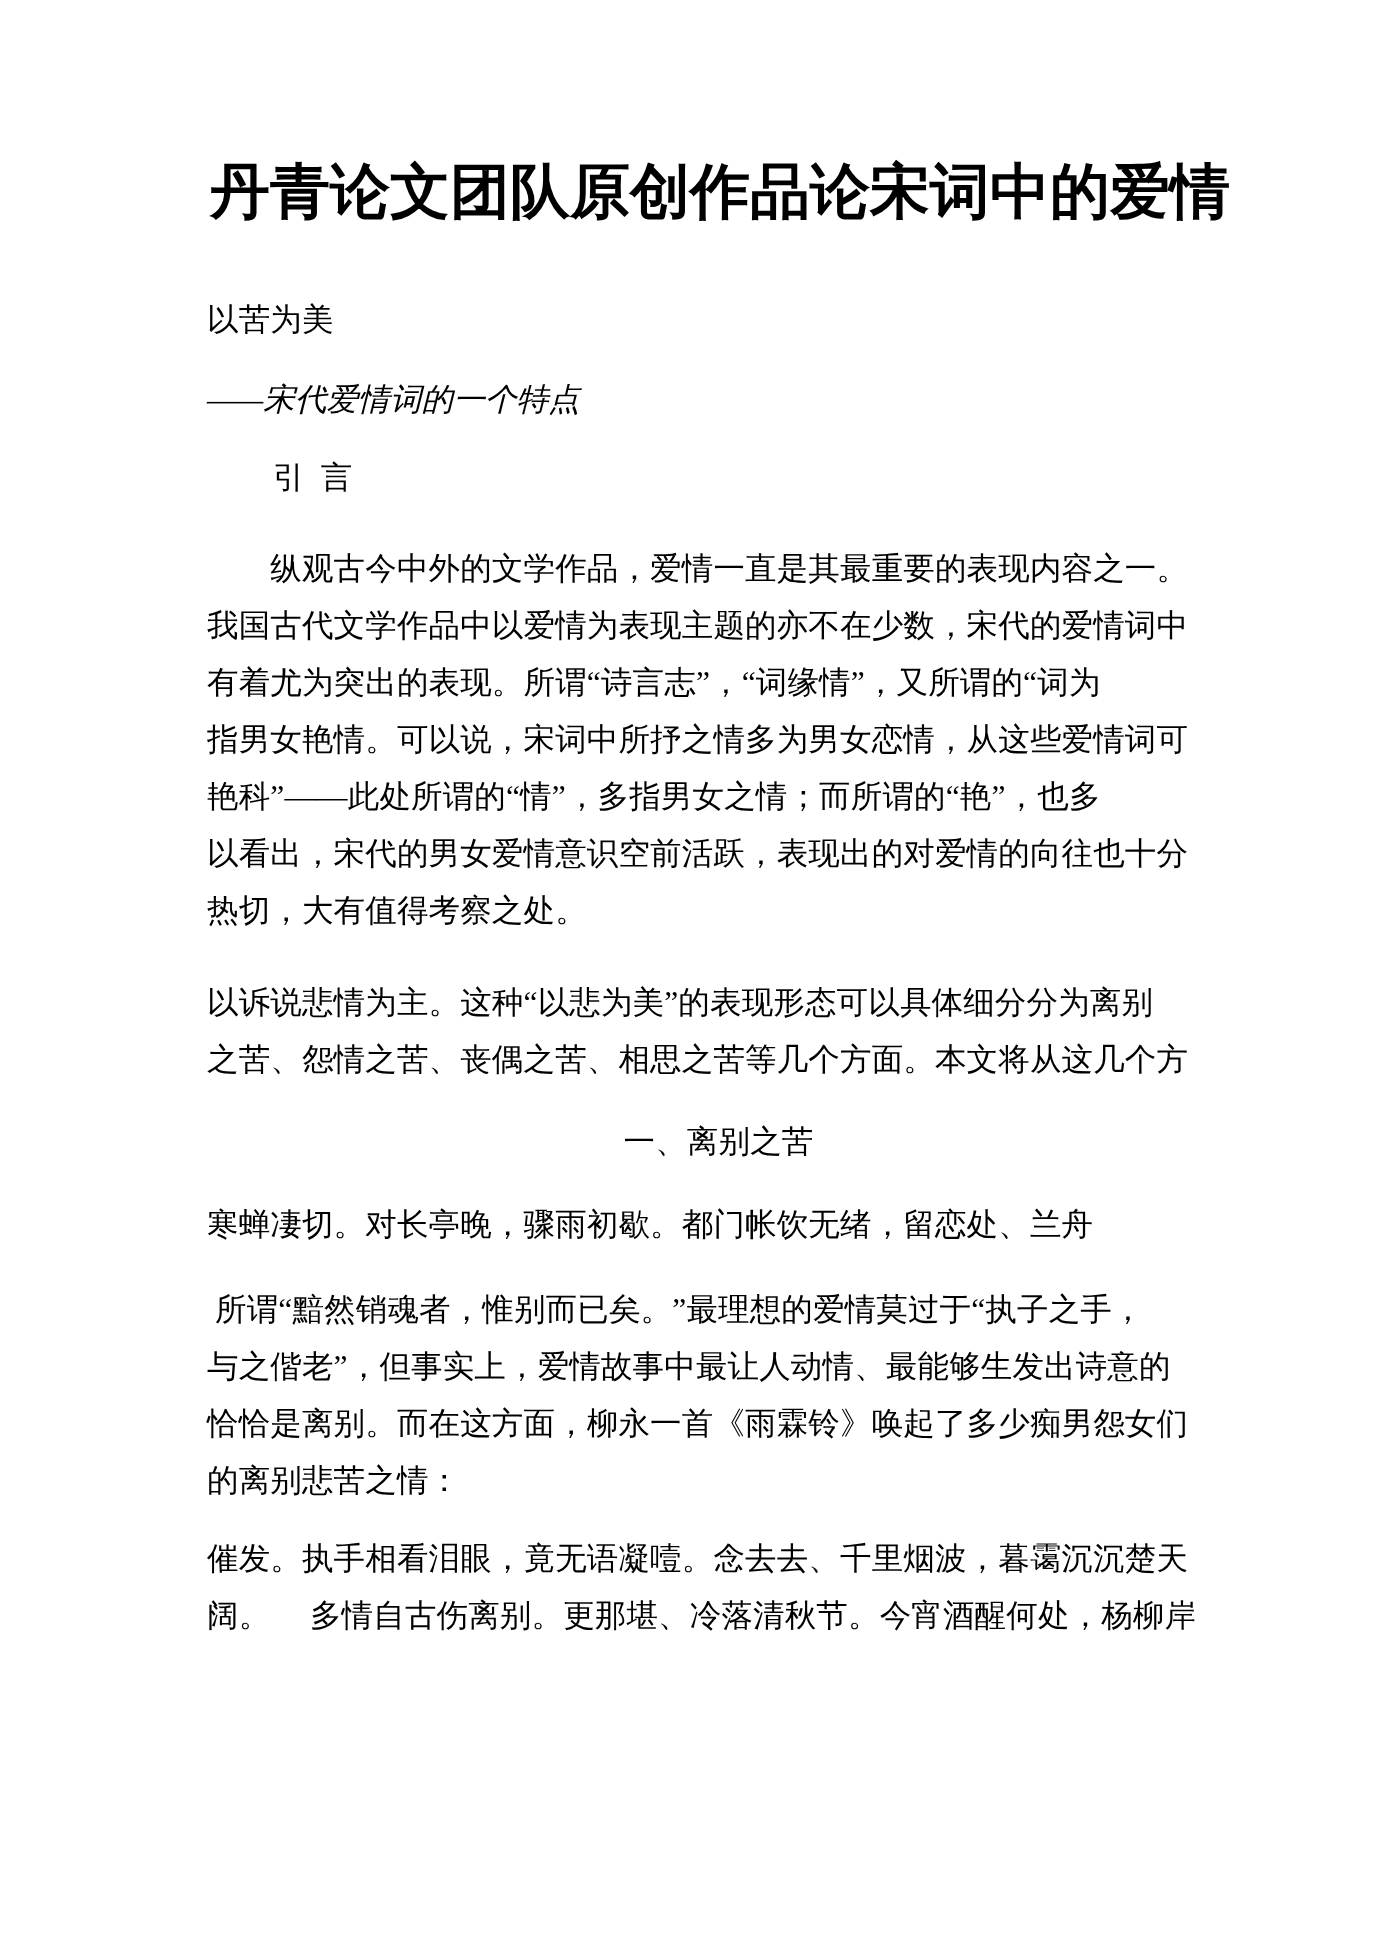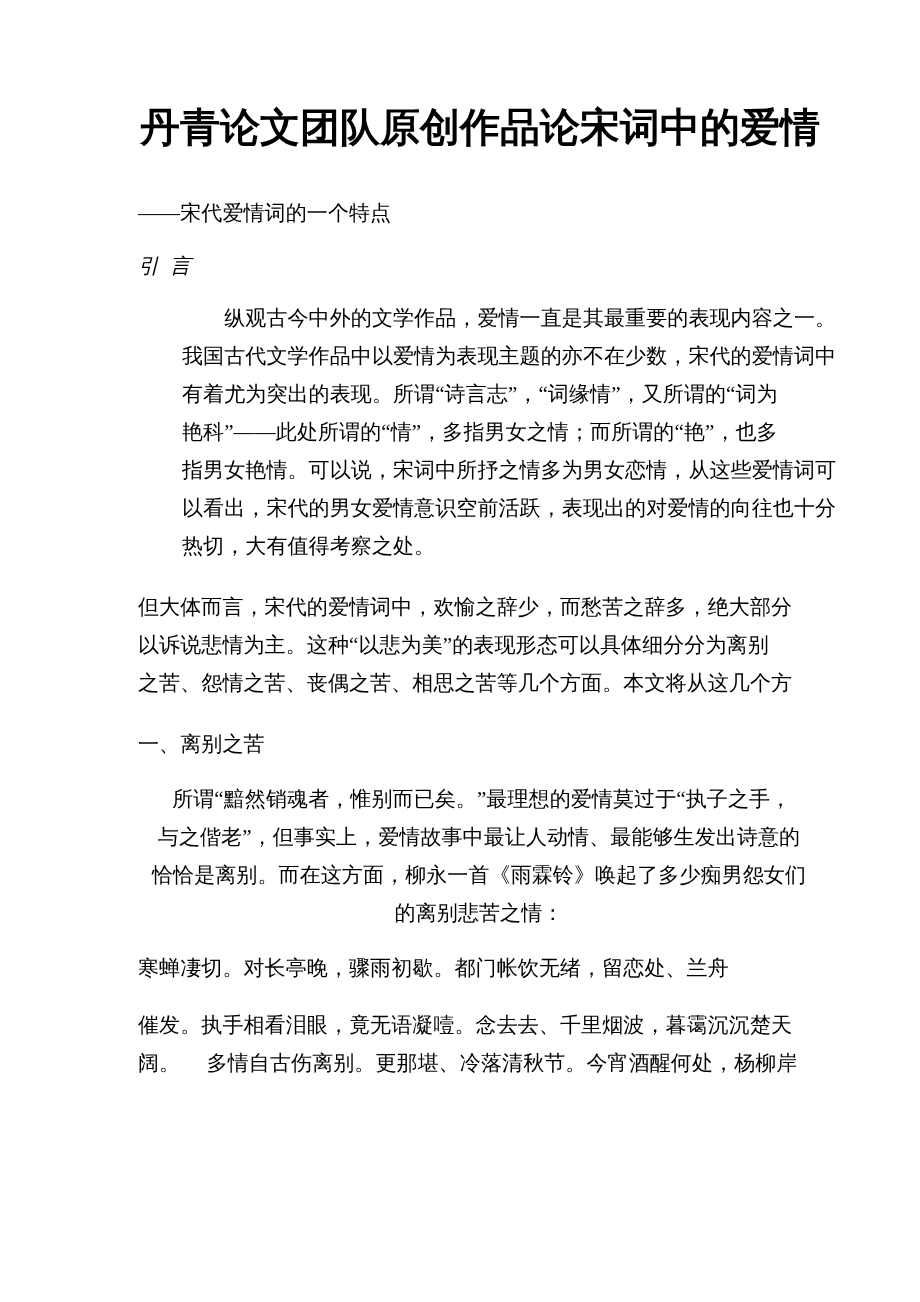--- a/index.html
+++ b/index.html
@@ -45,49 +45,51 @@
   #blocks > .block:nth-child(8) { margin-bottom: 14px; }
   #blocks > .block:nth-child(9) { margin-bottom: 16px; }
 </style>
 </head>
 <body>
 
 <div class="page">
   <h1 class="doc-title">丹青论文团队原创作品论宋词中的爱情</h1>
   <div id="blocks">
       <div class="block">
+        <div class="line">以苦为美</div>
+      </div>
+      <div class="block">
         <div class="line">——宋代爱情词的一个特点</div>
       </div>
       <div class="block">
         <div class="line">引  言</div>
       </div>
       <div class="block">
         <div class="line">　　纵观古今中外的文学作品，爱情一直是其最重要的表现内容之一。</div>
         <div class="line">我国古代文学作品中以爱情为表现主题的亦不在少数，宋代的爱情词中</div>
         <div class="line">有着尤为突出的表现。所谓“诗言志”，“词缘情”，又所谓的“词为</div>
+        <div class="line">指男女艳情。可以说，宋词中所抒之情多为男女恋情，从这些爱情词可</div>
         <div class="line">艳科”——此处所谓的“情”，多指男女之情；而所谓的“艳”，也多</div>
-        <div class="line">指男女艳情。可以说，宋词中所抒之情多为男女恋情，从这些爱情词可</div>
         <div class="line">以看出，宋代的男女爱情意识空前活跃，表现出的对爱情的向往也十分</div>
         <div class="line">热切，大有值得考察之处。</div>
       </div>
       <div class="block">
-        <div class="line">但大体而言，宋代的爱情词中，欢愉之辞少，而愁苦之辞多，绝大部分</div>
         <div class="line">以诉说悲情为主。这种“以悲为美”的表现形态可以具体细分分为离别</div>
         <div class="line">之苦、怨情之苦、丧偶之苦、相思之苦等几个方面。本文将从这几个方</div>
       </div>
       <div class="block">
         <div class="line">一、离别之苦</div>
       </div>
       <div class="block">
+        <div class="line">寒蝉凄切。对长亭晚，骤雨初歇。都门帐饮无绪，留恋处、兰舟</div>
+      </div>
+      <div class="block">
         <div class="line"> 所谓“黯然销魂者，惟别而已矣。”最理想的爱情莫过于“执子之手，</div>
         <div class="line">与之偕老”，但事实上，爱情故事中最让人动情、最能够生发出诗意的</div>
         <div class="line">恰恰是离别。而在这方面，柳永一首《雨霖铃》唤起了多少痴男怨女们</div>
         <div class="line">的离别悲苦之情：</div>
-      </div>
-      <div class="block">
-        <div class="line">寒蝉凄切。对长亭晚，骤雨初歇。都门帐饮无绪，留恋处、兰舟</div>
       </div>
       <div class="block">
         <div class="line">催发。执手相看泪眼，竟无语凝噎。念去去、千里烟波，暮霭沉沉楚天</div>
         <div class="line">阔。　 多情自古伤离别。更那堪、冷落清秋节。今宵酒醒何处，杨柳岸</div>
       </div>
     </div>
 </div>
 
 </body></html>

